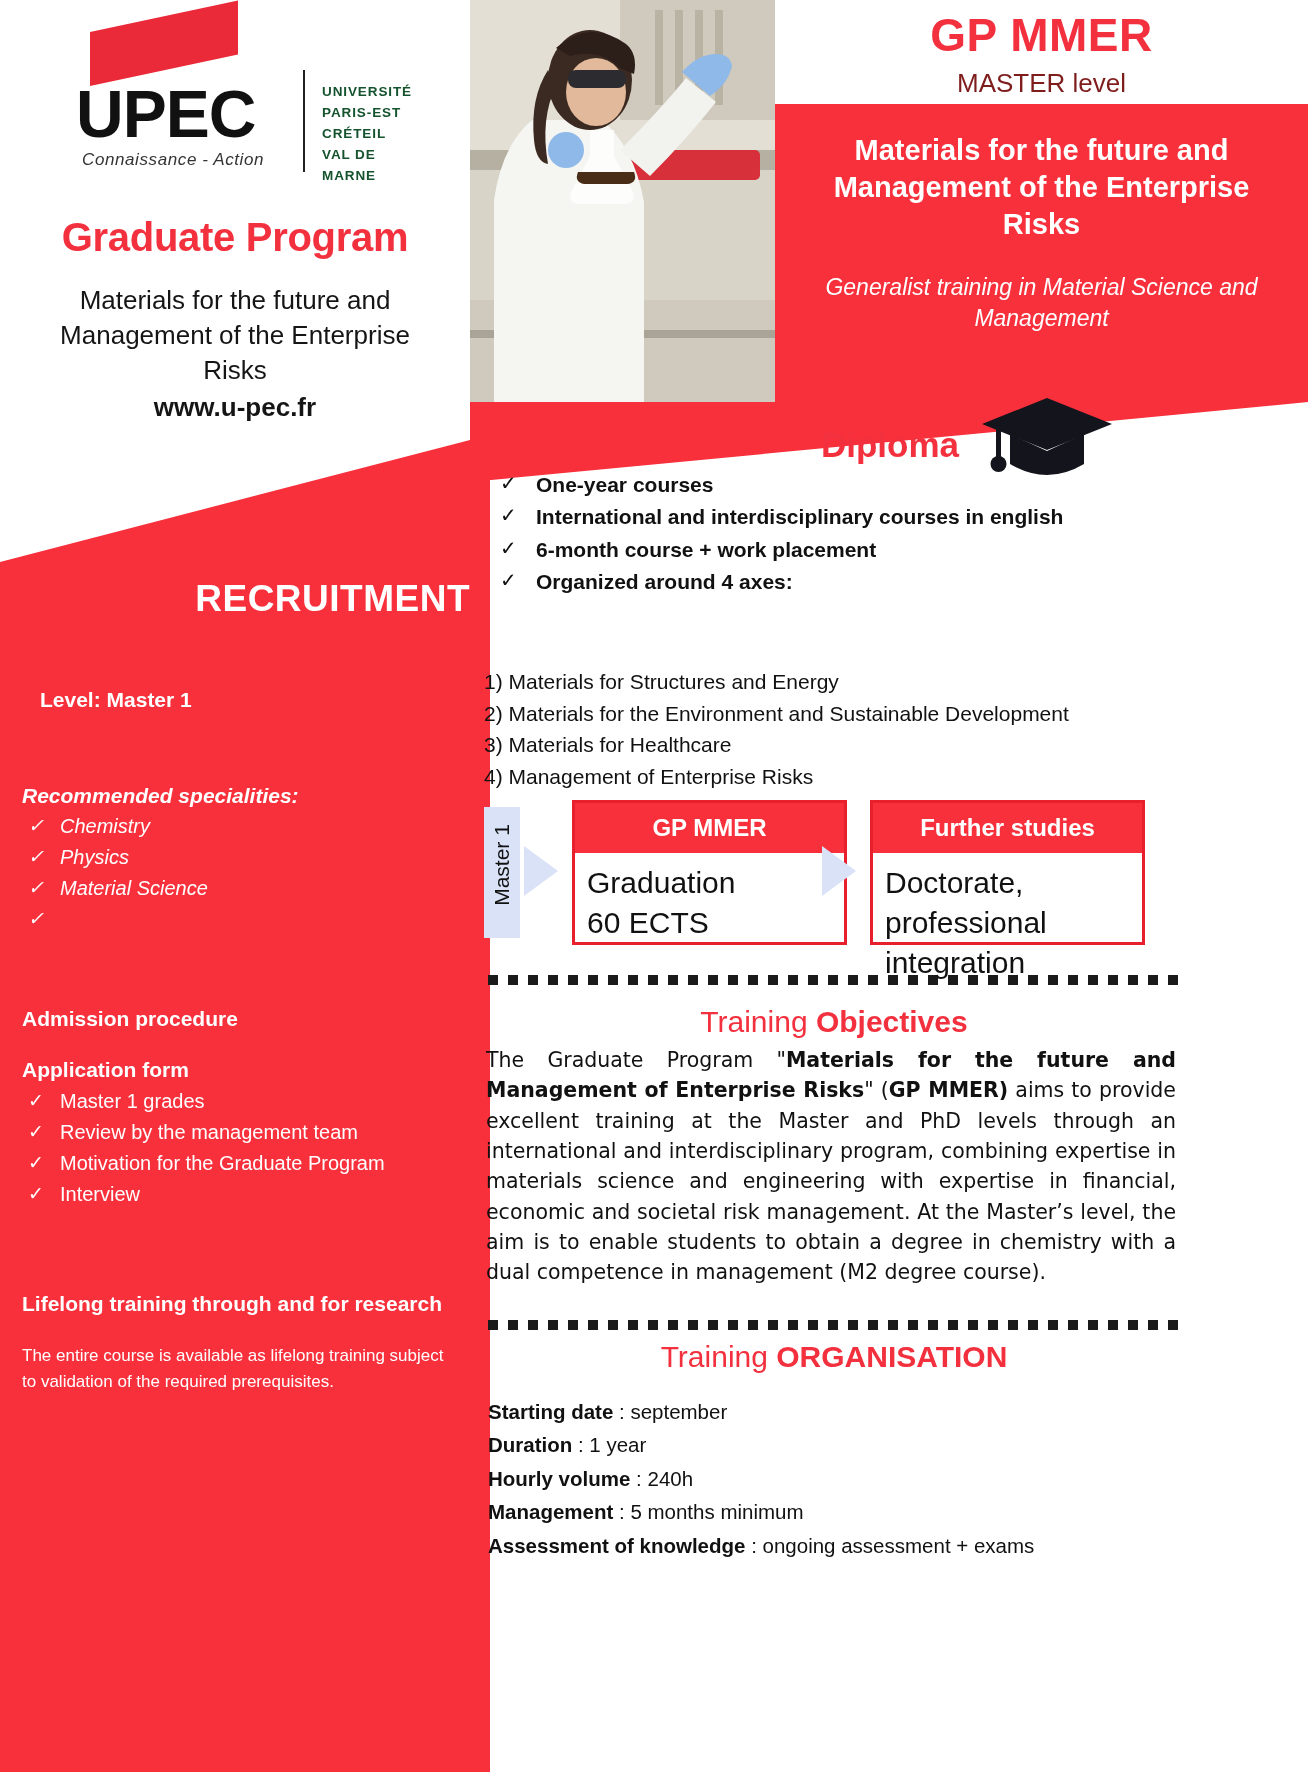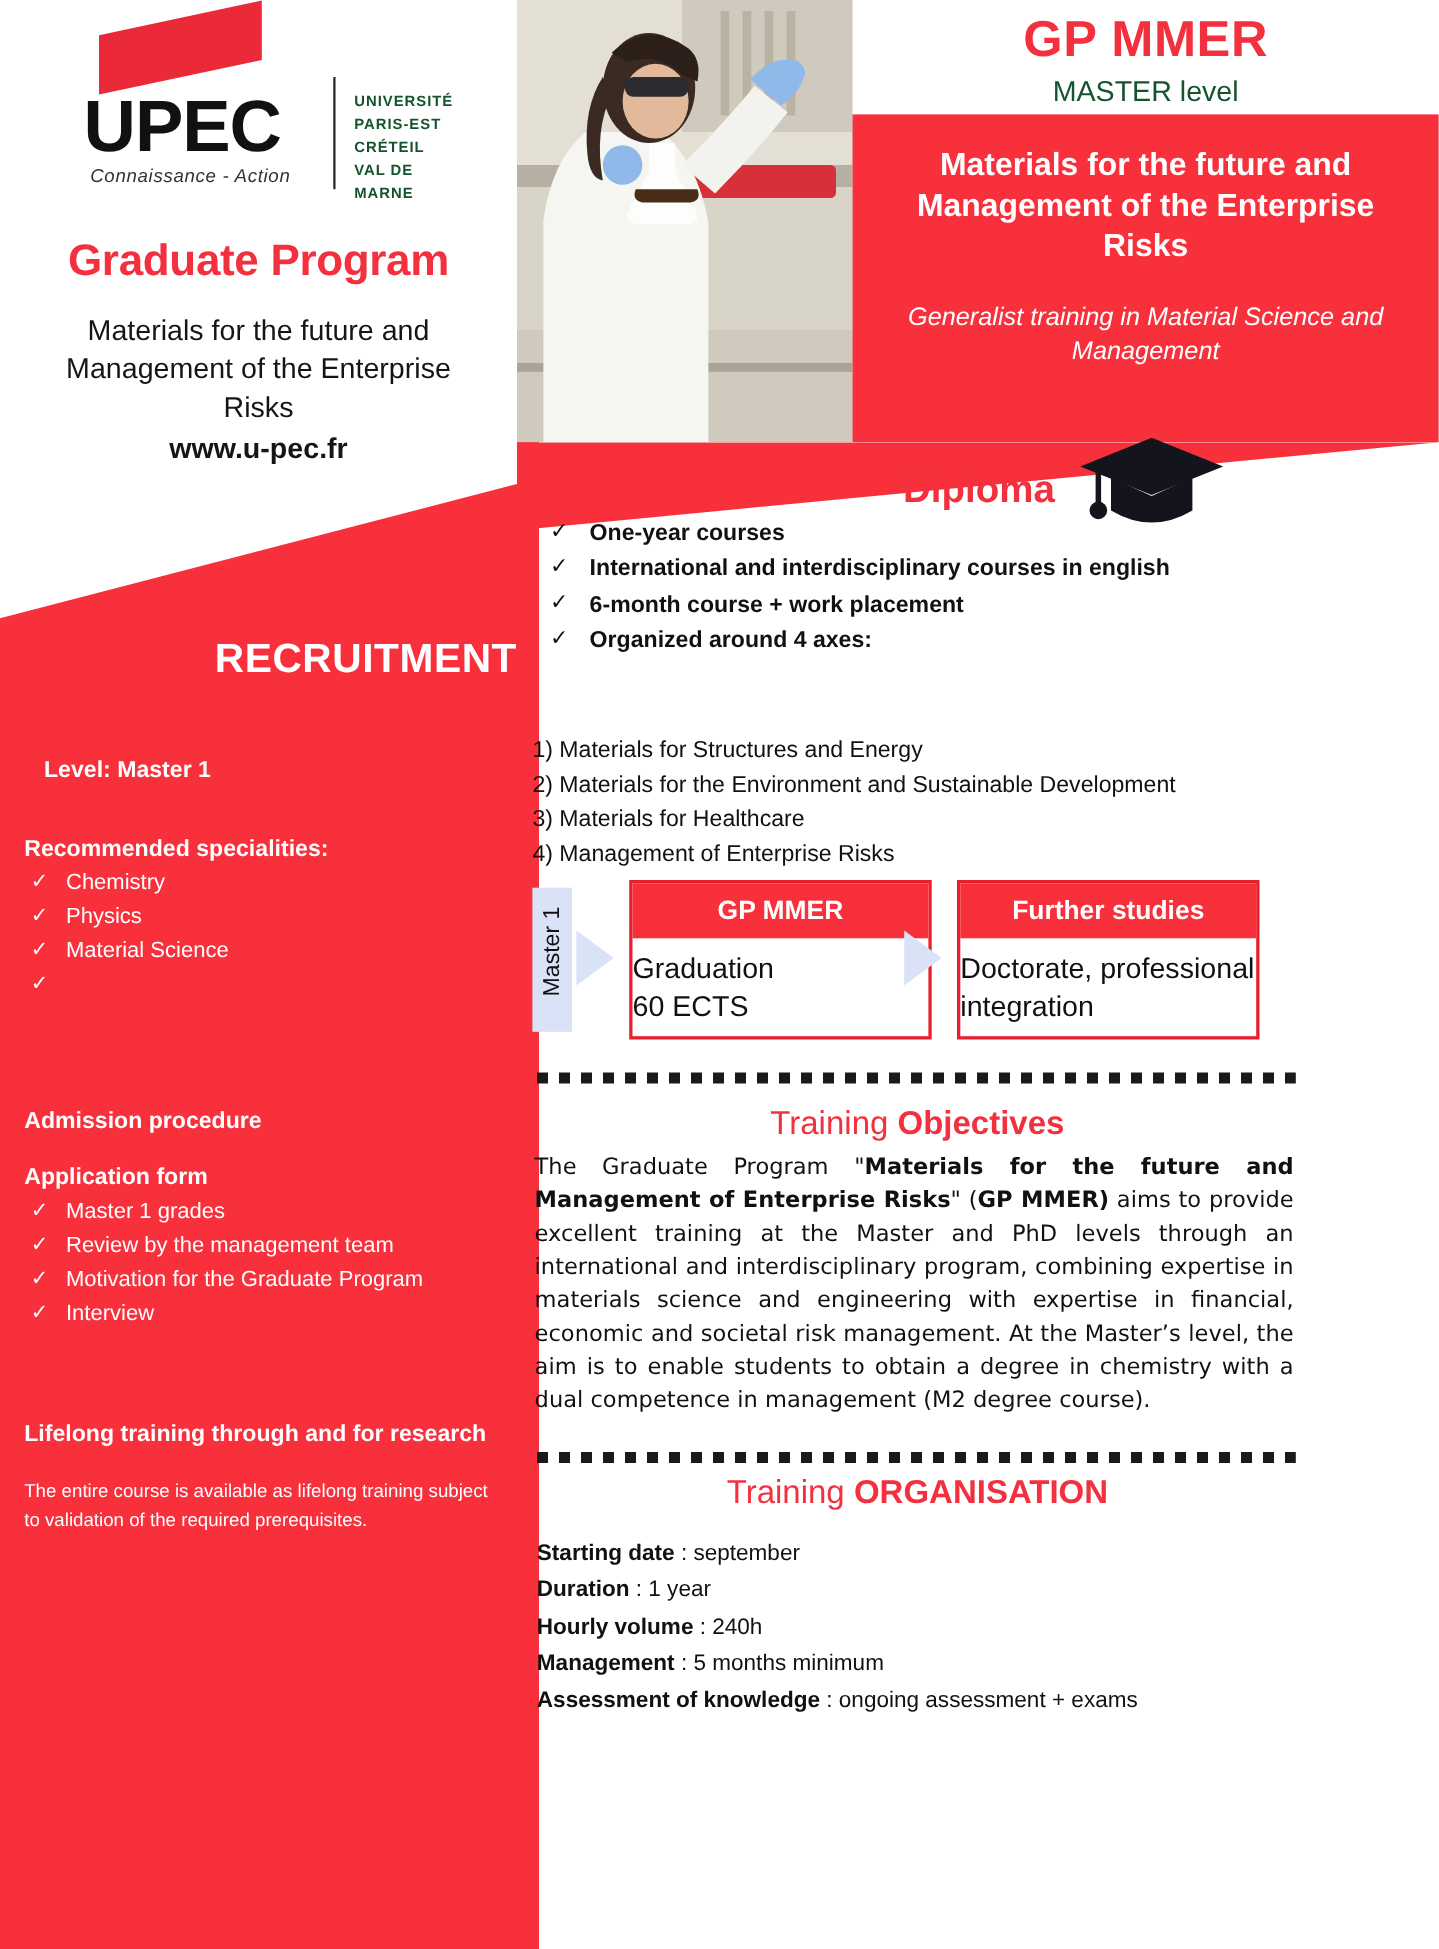--- a/index.html
+++ b/index.html
@@ -55,21 +55,21 @@
   .right-col { position: absolute; left: 470px; top: 0; width: 838px; height: 1772px; background: #fff; }
 
   
   .photo { position: absolute; left: 0px; top: 0px; width: 305px; height: 402px; overflow: hidden; background: #cdc9c0; }
   .photo svg { display: block; }
 
   
   .gp-title { position: absolute; left: 305px; top: 8px; width: 533px; text-align: center;
               font-size: 46px; font-weight: 700; color: #f3303e; letter-spacing: .5px; }
   .gp-level { position: absolute; left: 305px; top: 68px; width: 533px; text-align: center;
-              font-size: 26px; color: #14532d; }
+              font-size: 26px; color: #7f1d1d; }
 
   .red-head { position: absolute; left: 305px; top: 104px; width: 533px; height: 298px; background: #f8303c; }
   .red-head .rh-title { position: absolute; left: 26px; top: 28px; width: 481px; text-align: center;
                         font-size: 29px; font-weight: 700; color: #fff; line-height: 1.28; }
   .red-head .rh-sub { position: absolute; left: 26px; top: 168px; width: 481px; text-align: center;
                       font-size: 23px; font-style: italic; color: #fff; line-height: 1.33; }
 
   
   .red-wedge { position: absolute; left: 0; top: 402px; width: 838px; height: 80px;
                background: #f8303c; clip-path: polygon(0 0, 838px 0, 0 80px); }
@@ -98,21 +98,21 @@
             border-left: 34px solid #d9e2f7; }
   .arrow2 { position: absolute; left: 338px; top: 46px; width: 0; height: 0;
             border-top: 25px solid transparent; border-bottom: 25px solid transparent;
             border-left: 34px solid #d9e2f7; }
   .fbox { position: absolute; top: 0; width: 275px; height: 145px;
           border: 3px solid #e8202e; background: #fff; }
   .fbox.b1 { left: 88px; }
   .fbox.b2 { left: 386px; }
   .fbox-head { height: 50px; background: #f8303c; display: flex; align-items: center; justify-content: center;
                color: #fff; font-size: 24px; font-weight: 700; }
-  .fbox-body { padding: 10px 0; font-size: 26px; line-height: 1.34; color: #111; }
+  .fbox-body { padding: 10px 12px; font-size: 30px; line-height: 1.34; color: #111; }
 
   .dotline { position: absolute; left: 18px; width: 690px; height: 10px;
              background-image: repeating-linear-gradient(to right, #1a1a1a 0 10px, transparent 10px 20px); }
 
   .sec-h { position: absolute; width: 700px; text-align: center; font-size: 30px; color: #f3303e; }
   .sec-h b { font-weight: 700; }
   .sec-h i { font-style: normal; font-weight: 400; }
 
   .objectives { position: absolute; left: 16px; width: 690px; font-size: 20.5px; line-height: 1.48;
                 text-align: justify; color: #111; font-family: "DejaVu Sans", sans-serif; }
@@ -147,21 +147,21 @@
       <span>Materials for the future and Management of the Enterprise Risks</span>
       <span class="grad-url">www.u-pec.fr</span>
     </div>
 
     <div class="recruit-h">RECRUITMENT</div>
 
     <div class="lblock" style="top:686px;margin-left:18px;">
       <div class="lh">Level: Master 1</div>
     </div>
 
-    <div class="lblock" style="top:758px;">
+    <div class="lblock" style="top:782px;font-style:italic;">
       <div class="lh">Recommended specialities:</div>
       <ul class="checks">
         <li><span class="ck">✓</span><span>Chemistry</span></li>
         <li><span class="ck">✓</span><span>Physics</span></li>
         <li><span class="ck">✓</span><span>Material Science</span></li>
         <li><span class="ck">✓</span></li>
       </ul>
     </div>
 
     <div class="lblock" style="top:1005px;">

